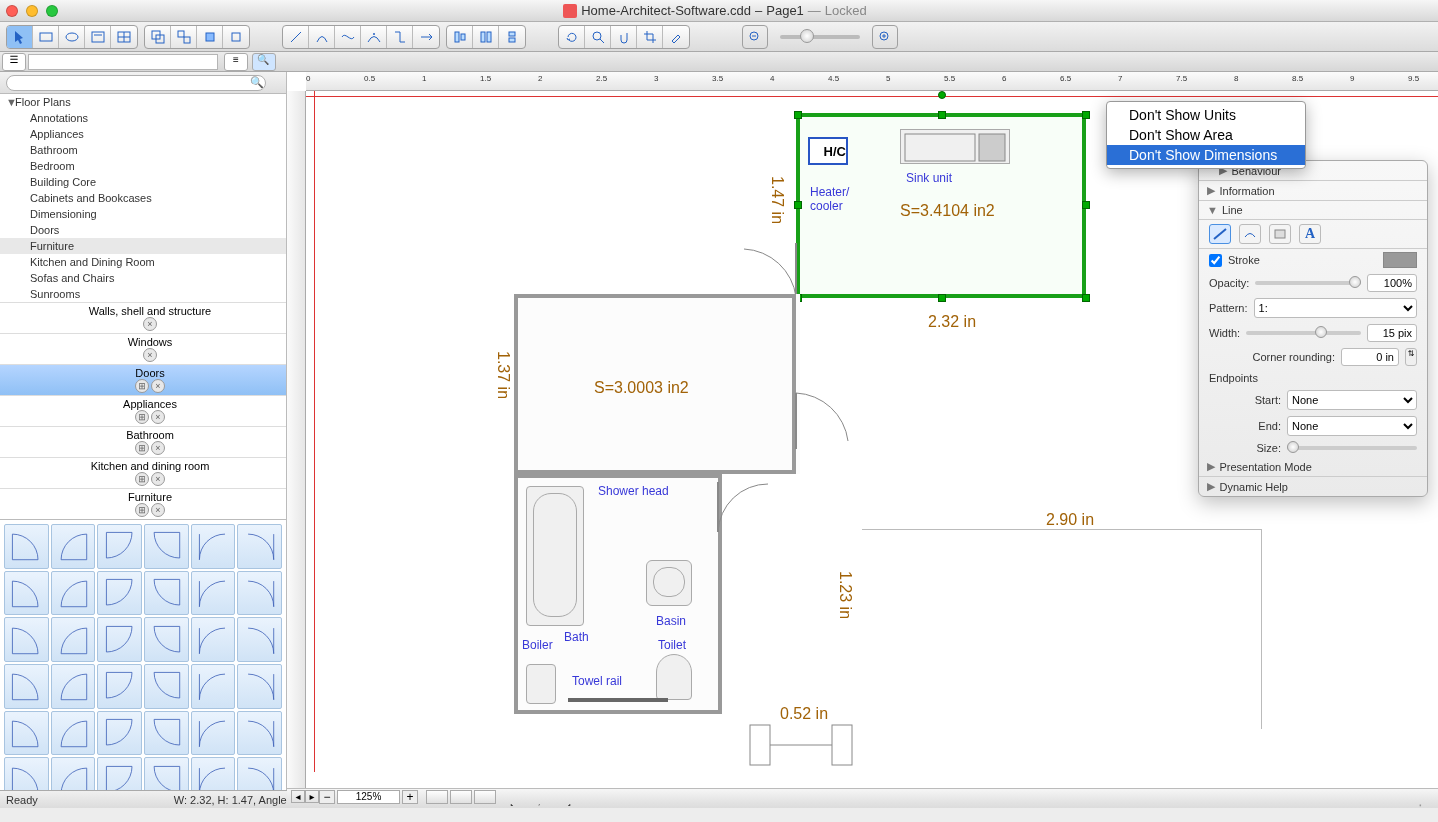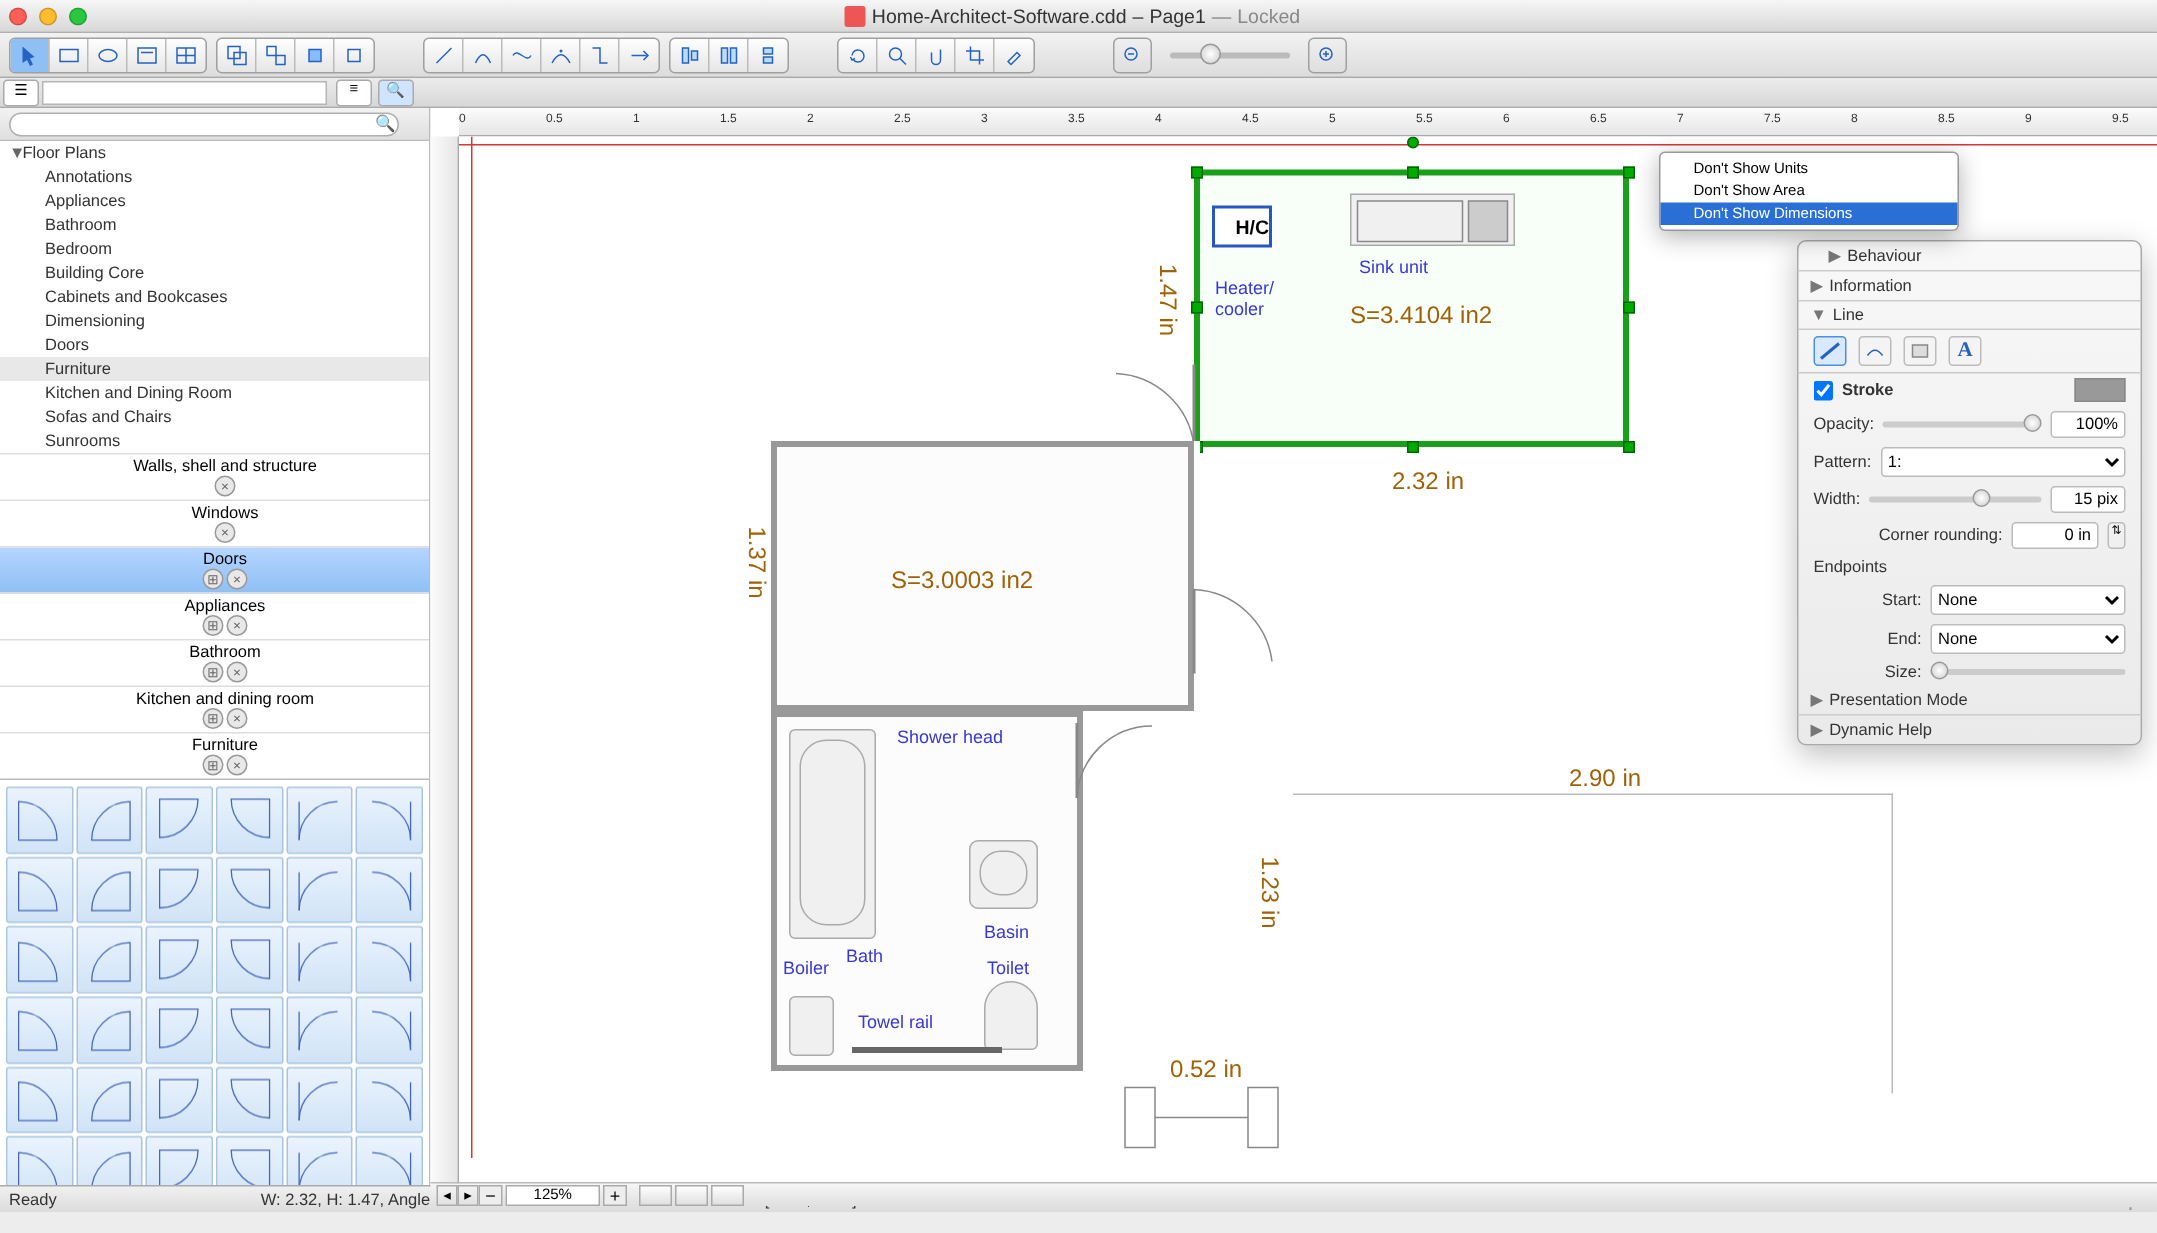--- a/index.html
+++ b/index.html
@@ -53,21 +53,21 @@
 .guide-v { position:absolute; width:1px; background:#d33; top:0; bottom:0; left:8px; }
 .guide-h { position:absolute; height:1px; background:#d33; left:0; right:0; top:5px; }
 
 .room { position:absolute; border:4px solid #999; background:#fcfcfc; }
 .sel-handle { position:absolute; width:8px; height:8px; background:#0a0; border:1px solid #060; }
 
 .label { position:absolute; font-size:12px; color:#3838d8; }
 .dim-label { position:absolute; font-size:16px; color:#a16207; }
 .dim-label.v { writing-mode:vertical-rl; }
 
-.context-menu { position:absolute; background:#fff; border:1px solid #999; border-radius:4px; box-shadow:0 4px 16px rgba(0,0,0,.3); font-size:10px; padding:3px 0; min-width:200px; z-index:100; }
+.context-menu { position:absolute; background:#fff; border:1px solid #999; border-radius:4px; box-shadow:0 4px 16px rgba(0,0,0,.3); font-size:14px; padding:3px 0; min-width:200px; z-index:100; }
 .context-menu .item { padding:2px 22px; cursor:pointer; }
 .context-menu .item.sel { background:#2a6fd6; color:#fff; }
 
 .inspector { position:absolute; right:10px; top:160px; width:230px; background:linear-gradient(#f8f8f8,#eaeaea); border:1px solid #aaa; border-radius:6px; box-shadow:0 6px 20px rgba(0,0,0,.25); font-size:11px; z-index:50; }
 .insp-section { padding:3px 8px; border-bottom:1px solid #ccc; display:flex; align-items:center; gap:4px; color:#333; }
 .insp-section .tri { color:#777; }
 .insp-tabs { display:flex; gap:8px; padding:4px 10px; border-bottom:1px solid #ccc; }
 .insp-tab { width:22px; height:20px; border:1px solid #bbb; border-radius:3px; display:flex; align-items:center; justify-content:center; cursor:pointer; background:#f4f4f4; }
 .insp-tab.active { background:#d9e9ff; border-color:#4a90e2; }
 .insp-row { display:flex; align-items:center; gap:6px; padding:3px 10px; }
@@ -720,21 +720,21 @@
         <svg width="16" height="14">
           <rect x="3" y="3" width="10" height="8" fill="#ddd" stroke="#888"></rect>
         </svg>
       </div>
     <div class="insp-tab">
         <span style="font:bold 14px serif;color:#2462c4">A</span>
       </div>
   </div>
   <div class="insp-row">
     <input type="checkbox" checked="" style="">
-    <label style="font-weight:bold">Stroke</label>
+    <label style="font-weight:normal">Stroke</label>
     <div class="grow"></div>
     <div class="swatch"></div>
   </div>
   <div class="insp-row">
     <label>Opacity:</label>
     <div class="slider">
         <div class="th" style="right:0"></div>
       </div>
     <input type="text" value="100%" style="">
   </div>

